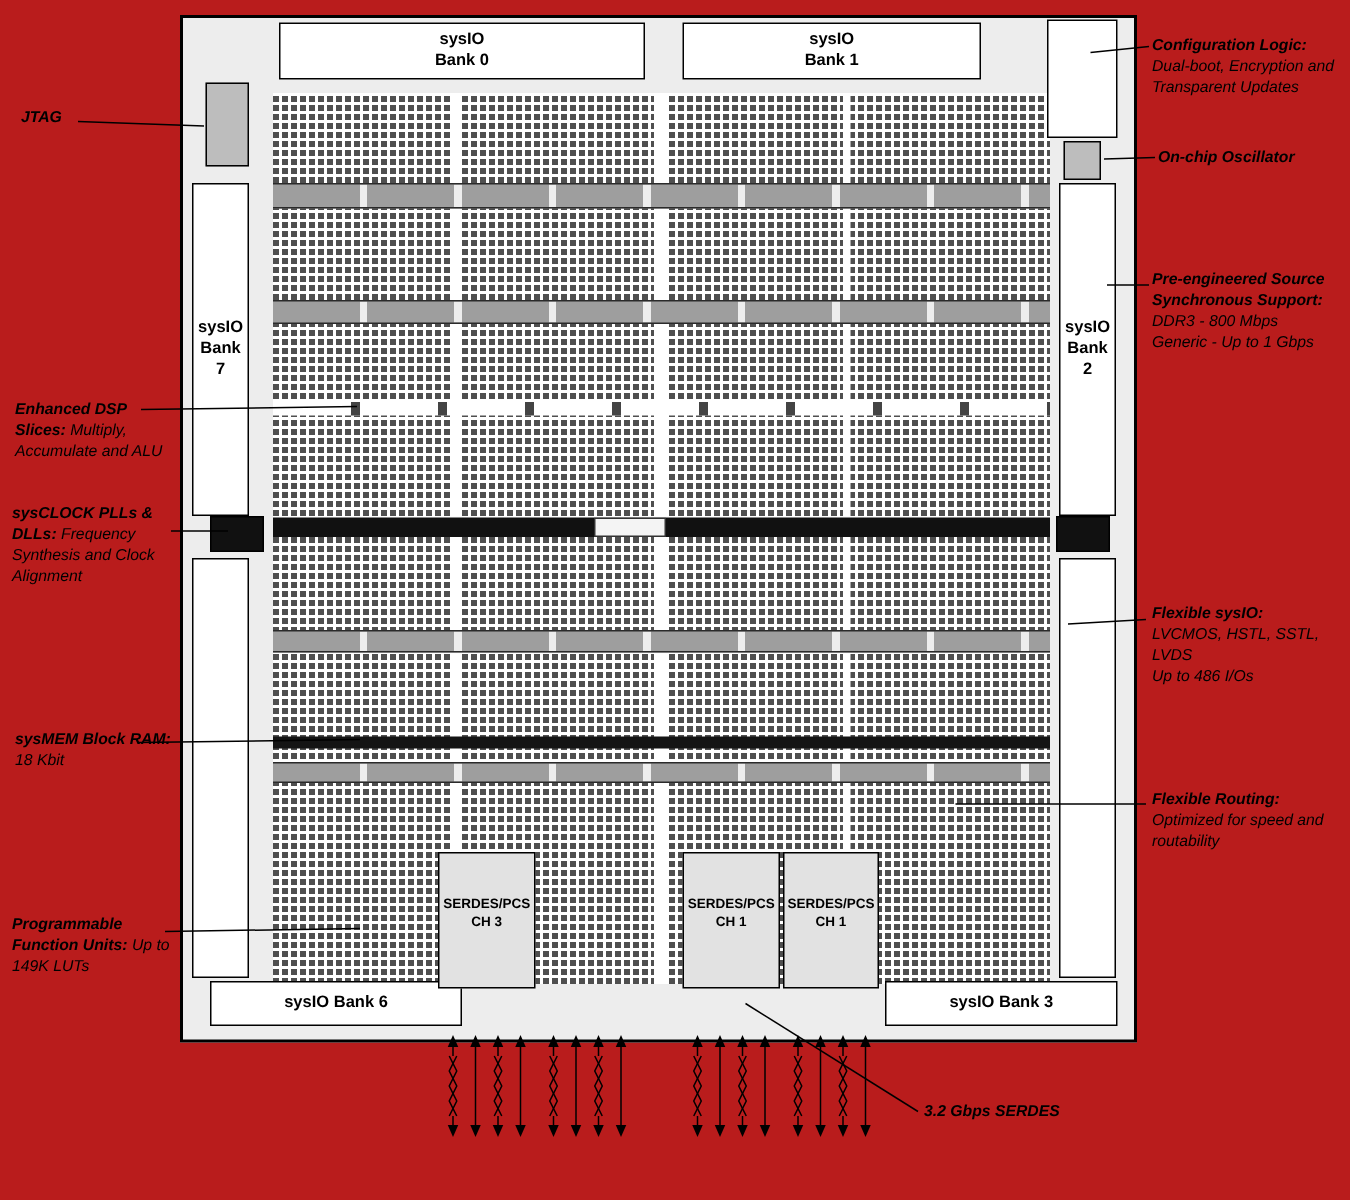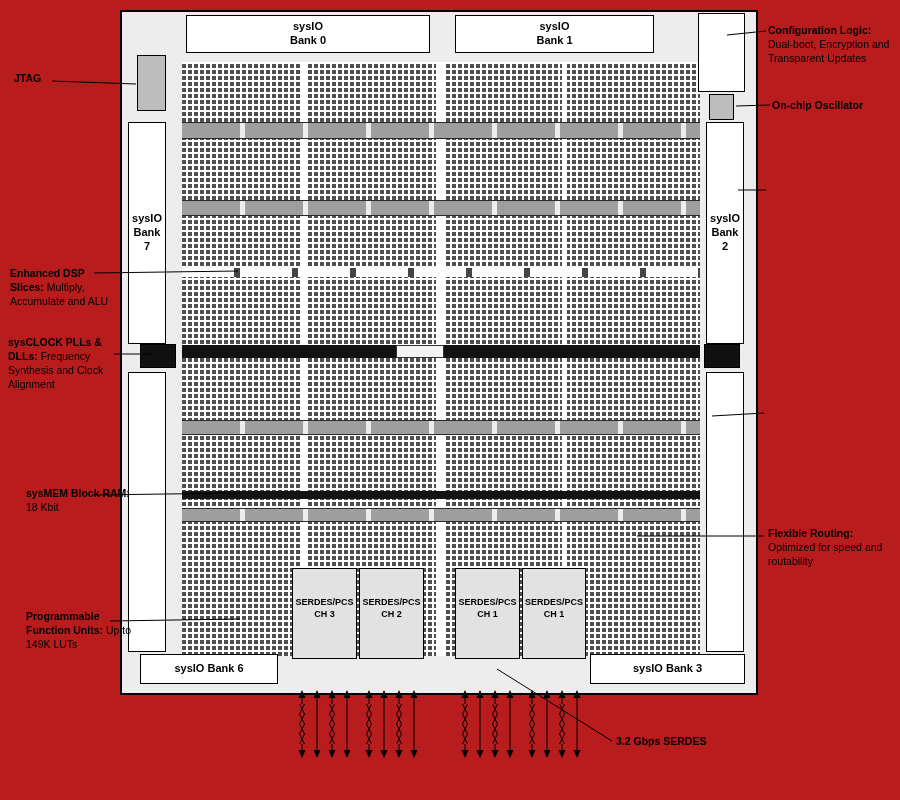--- a/index.html
+++ b/index.html
@@ -35,21 +35,21 @@
   .bank .lbl { white-space: pre-line; line-height: 1.25; }
   .gbox { background: #bdbdbd; }
   .wbox { background: #fff; }
   .pll { position: absolute; background: #111; border: 1px solid #000; z-index: 3; }
   .serdes { position: absolute; top: 568px; width: 65px; height: 91px; background: #e2e2e2;
             border: 1px solid #000; z-index: 3; display: flex; align-items: flex-end; justify-content: center;
             padding-bottom: 38px; }
   .serdes .lbl { font-size: 9px; font-weight: 700; text-align: center; line-height: 1.35; color: #000; }
 
   
-  .callout { position: absolute; font-size: 10.5px; line-height: 1.32; color: #000; z-index: 5; }
+  .callout { position: absolute; font-size: 10.5px; line-height: 1.32; color: #000; z-index: 5; font-style: italic; }
   .callout b { font-weight: 700; }
   .callout .body { white-space: pre-line; }
 
   .note { position: absolute; left: 125px; top: 780px; font-size: 11px; color: #000; z-index: 5; }
 
   .overlay { position: absolute; left: 0; top: 0; z-index: 4; pointer-events: none; }
 </style>
 </head>
 <body>
 
@@ -88,38 +88,35 @@
 7</span>
   </div>
   <div class="wbox" style="left:128px;top:372px;width:38px;height:280px"></div>
   <div class="bank" style="left:706px;top:122px;width:38px;height:222px">
     <span class="lbl">sysIO
 Bank
 2</span>
   </div>
   <div class="wbox" style="left:706px;top:372px;width:38px;height:280px"></div>
 
-  <div class="bank" style="left:140px;top:654px;width:138px;height:30px">
+  <div class="bank" style="left:140px;top:654px;width:168px;height:30px">
     <span class="lbl">sysIO Bank 6</span>
   </div>
   <div class="bank" style="left:590px;top:654px;width:155px;height:30px">
     <span class="lbl">sysIO Bank 3</span>
   </div>
 
   <div class="gbox" style="left:137px;top:55px;width:29px;height:56px"></div>
   <div class="wbox" style="left:698px;top:13px;width:47px;height:79px"></div>
   <div class="gbox" style="left:709px;top:94px;width:25px;height:26px"></div>
   <div class="pll" style="left:140px;top:344px;width:36px;height:24px"></div>
   <div class="pll" style="left:704px;top:344px;width:36px;height:24px"></div>
 
   <div class="serdes" style="left:292px">
     <span class="lbl">SERDES/PCS CH 3</span>
-  </div>
-  <div class="serdes" style="left:359px">
-    <span class="lbl">SERDES/PCS CH 2</span>
   </div>
   <div class="serdes" style="left:455px">
     <span class="lbl">SERDES/PCS CH 1</span>
   </div>
   <div class="serdes" style="left:522px;width:64px">
     <span class="lbl">SERDES/PCS CH 1</span>
   </div>
 
   <svg class="overlay" width="900" height="800" viewBox="0 0 900 800">
     <defs>
@@ -175,36 +172,46 @@
     <b>JTAG</b>
   </div>
   <div class="callout" style="left:8px;top:336px;width:110px">
     <b>sysCLOCK PLLs &amp; DLLs:</b>
     <span class="body">Frequency Synthesis and Clock Alignment</span>
   </div>
   <div class="callout" style="left:10px;top:267px;width:104px">
     <b>Enhanced DSP Slices:</b>
     <span class="body">Multiply, Accumulate and ALU</span>
   </div>
-  <div class="callout" style="left:26px;top:487px;width:110px">
+  <div class="callout" style="left:10px;top:487px;width:110px">
     <b>sysMEM Block RAM:</b>
     <span class="body">18 Kbit</span>
   </div>
-  <div class="callout" style="left:26px;top:610px;width:110px">
+  <div class="callout" style="left:8px;top:610px;width:110px">
     <b>Programmable Function Units:</b>
     <span class="body">Up to 149K LUTs</span>
   </div>
 
   <div class="callout" style="left:768px;top:24px;width:128px">
     <b>Configuration Logic:</b>
     <span class="body">Dual-boot, Encryption and Transparent Updates</span>
   </div>
   <div class="callout" style="left:772px;top:99px;width:125px">
     <b>On-chip Oscillator</b>
   </div>
+  <div class="callout" style="left:768px;top:180px;width:128px">
+    <b>Pre-engineered Source Synchronous Support:</b>
+    <span class="body">DDR3 - 800 Mbps
+Generic - Up to 1 Gbps</span>
+  </div>
+  <div class="callout" style="left:768px;top:403px;width:118px">
+    <b>Flexible sysIO:</b>
+    <span class="body">LVCMOS, HSTL, SSTL, LVDS
+Up to 486 I/Os</span>
+  </div>
   <div class="callout" style="left:768px;top:527px;width:122px">
     <b>Flexible Routing:</b>
     <span class="body">Optimized for speed and routability</span>
   </div>
   <div class="callout" style="left:616px;top:735px;width:130px">
     <b>3.2 Gbps SERDES</b>
   </div>
 
 
 </div>

